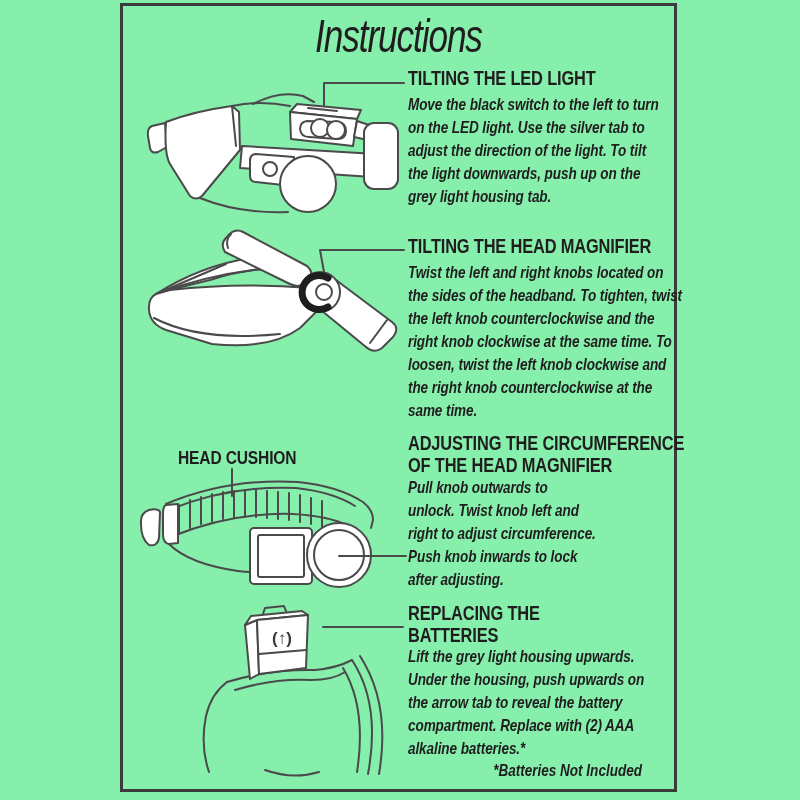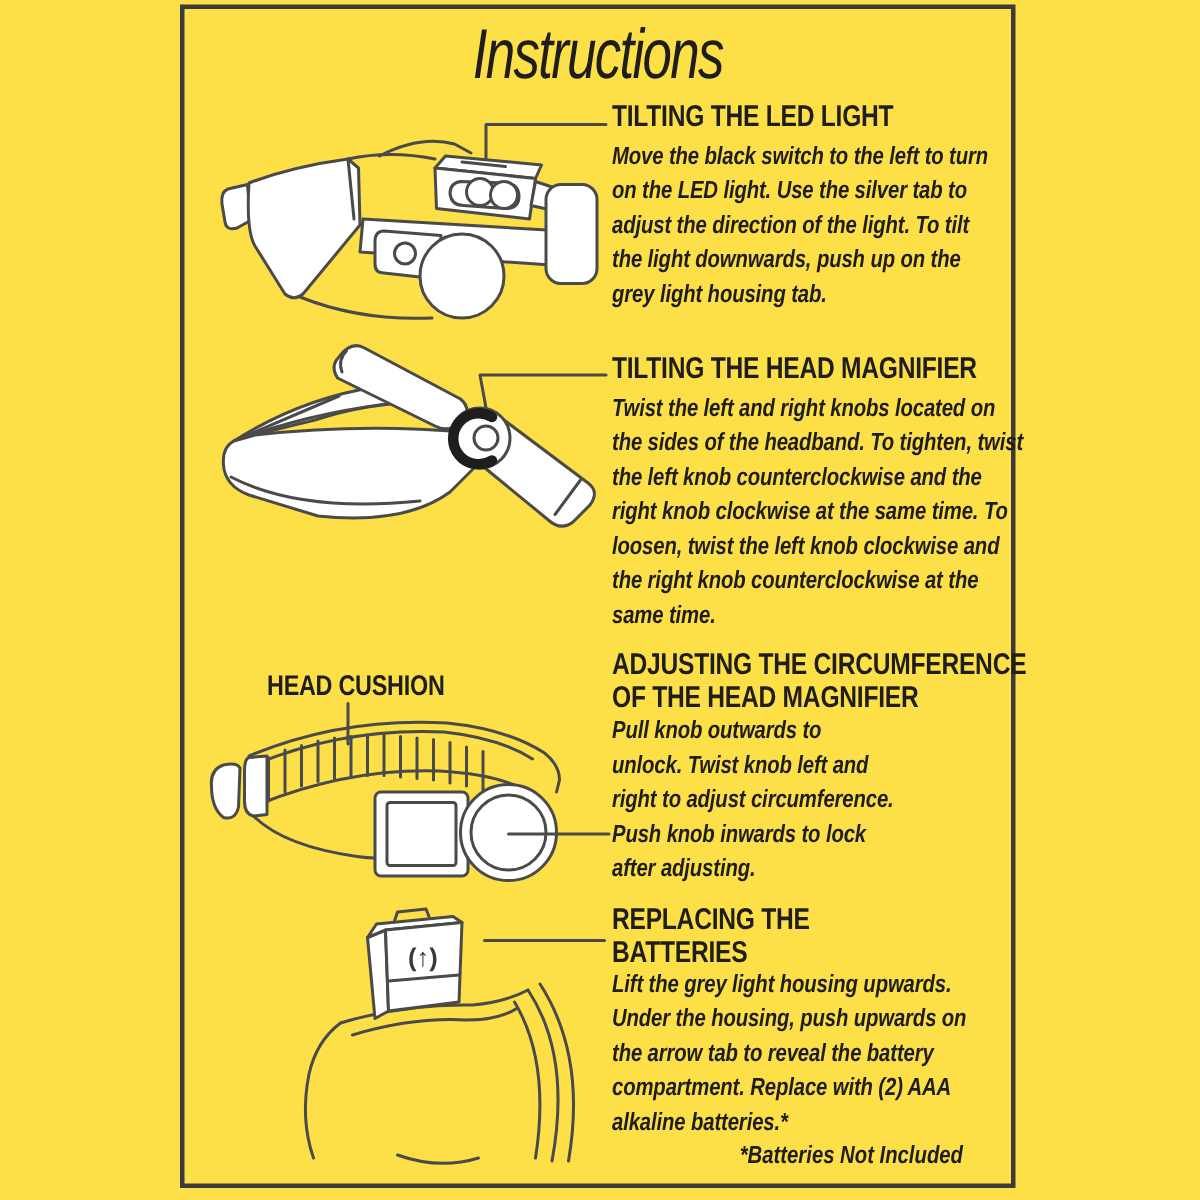--- a/index.html
+++ b/index.html
@@ -1,16 +1,16 @@
 <!DOCTYPE html>
 <html><head>
 <meta charset="utf-8">
 <style>
   html,body{margin:0;padding:0;background:#ffffff;}
-  .page{position:relative;width:800px;height:800px;background:#fde047;overflow:hidden;
+  .page{position:relative;width:800px;height:800px;background:#86efac;overflow:hidden;
         font-family:"Liberation Sans",sans-serif;color:#1f1d1e;}
   .frame{position:absolute;left:120px;top:3px;width:551px;height:783px;border:3px solid #3b3b3b;}
   .title{position:absolute;left:120px;top:8px;width:557px;text-align:center;
          font-style:italic;font-size:47px;font-weight:500;letter-spacing:-1.5px;
          transform:scaleX(.75);transform-origin:center top;}
   .h{position:absolute;left:408px;font-weight:700;font-size:20px;line-height:21.5px;
      letter-spacing:-.2px;white-space:nowrap;transform:scaleX(.82);transform-origin:left top;}
   .b{position:absolute;left:408px;font-style:italic;font-weight:600;font-size:16.5px;
      line-height:23px;letter-spacing:-.1px;white-space:nowrap;
      transform:scaleX(.82);transform-origin:left top;}

